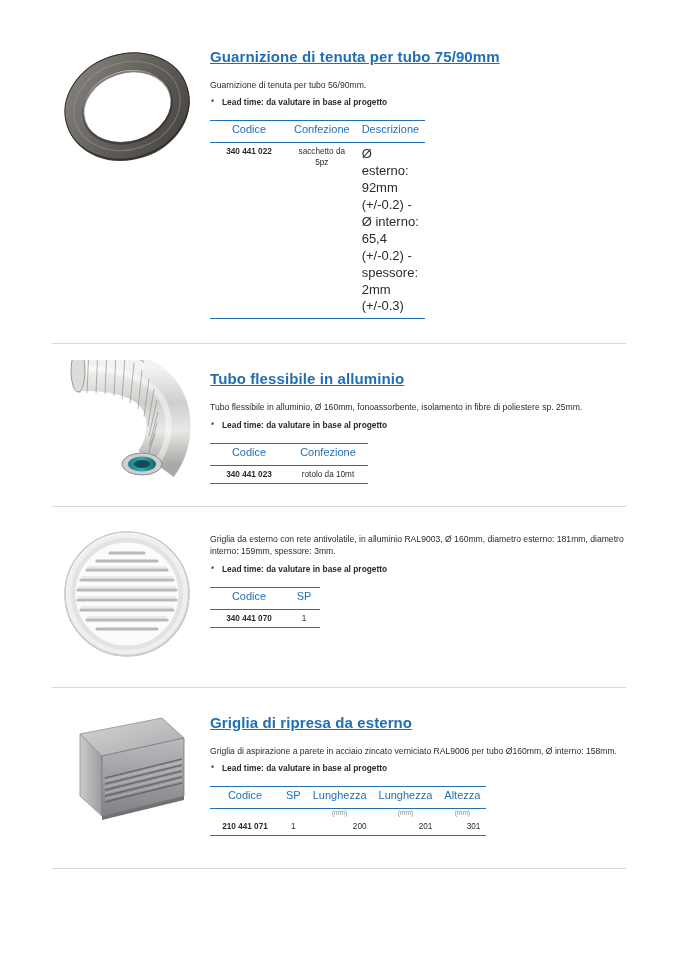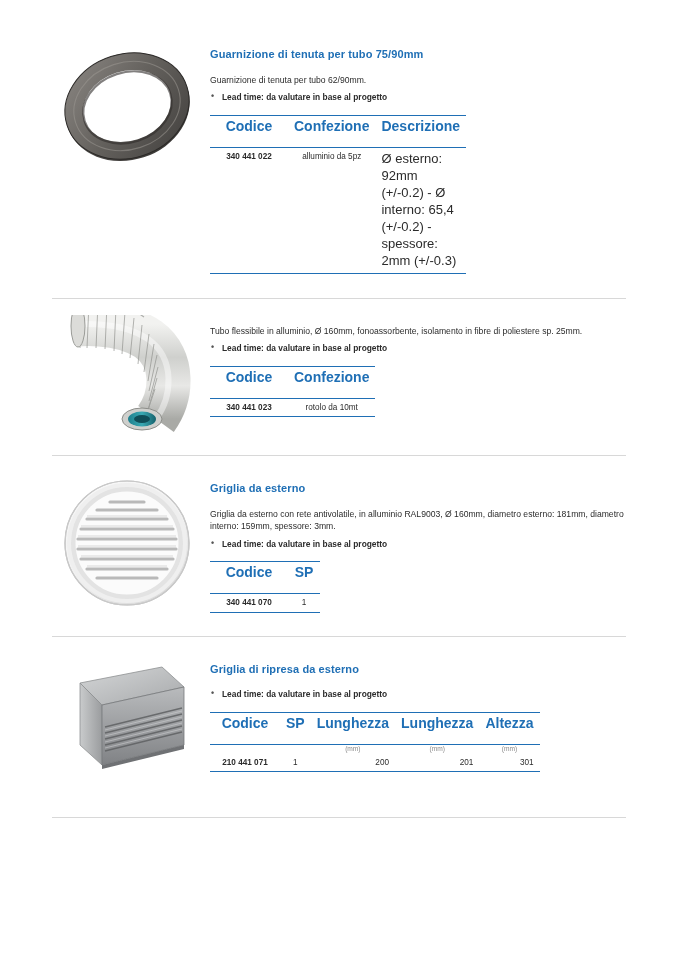--- a/index.html
+++ b/index.html
@@ -35,23 +35,24 @@
     justify-content: center;
   }
   .info {
     flex: 1;
     padding-left: 8px;
     padding-top: 10px;
   }
   .ptitle {
     color: #1f6fb5;
     font-weight: bold;
-    font-size: 11px;
+    font-size: 15px;
     letter-spacing: .1px;
     margin: 0 0 14px 0;
+    text-decoration: underline;
   }
   .pdesc {
     font-size: 8.6px;
     line-height: 1.45;
     margin: 0 0 6px 0;
     color: #2b2b2b;
   }
   .lead {
     font-size: 8.4px;
     font-weight: bold;
@@ -66,23 +67,23 @@
     top: -1px;
     font-size: 9px;
     color: #555;
   }
   table.spec {
     border-collapse: collapse;
     font-size: 8.2px;
   }
   table.spec th {
     color: #1f6fb5;
-    font-weight: bold;
-    font-size: 14px;
-    padding: 2px 6px 13px 6px;
+    font-weight: normal;
+    font-size: 11px;
+    padding: 2px 6px 7px 6px;
     border-bottom: 1.2px solid #1f6fb5;
     border-top: 1.2px solid #1f6fb5;
     text-align: center;
     white-space: nowrap;
   }
   table.spec th.unit {
     border-top: none;
     border-bottom: none;
     color: #8a8a8a;
     font-weight: normal;
@@ -142,34 +143,34 @@
             <ellipse cx="71" cy="68" rx="45" ry="35" fill="#ffffff"></ellipse>
             <ellipse cx="71" cy="69.5" rx="45" ry="35" fill="none" stroke="#2e2c2a" stroke-width="2.2" opacity="0.6"></ellipse>
             <ellipse cx="71" cy="68" rx="54" ry="43.5" fill="none" stroke="#9b9792" stroke-width="1.1" opacity="0.55"></ellipse>
             <ellipse cx="71" cy="68" rx="63" ry="52" fill="none" stroke="#2b2927" stroke-width="1"></ellipse>
           </g>
         </svg>
       </div>
     </div>
     <div class="info">
       <p class="ptitle">Guarnizione di tenuta per tubo 75/90mm</p>
-      <p class="pdesc">Guarnizione di tenuta per tubo 62/90mm.</p>
+      <p class="pdesc">Guarnizione di tenuta per tubo 56/90mm.</p>
       <p class="lead"><span class="bullet">•</span><span>Lead time: da valutare in base al progetto</span></p>
       <table class="spec">
         <thead>
           <tr>
             <th style="width:78px;">Codice</th>
             <th style="width:62px;">Confezione</th>
             <th style="width:62px;text-align:center;">Descrizione</th>
           </tr>
         </thead>
         <tbody>
           <tr>
             <td class="code">340 441 022</td>
-            <td>alluminio da 5pz</td>
+            <td>sacchetto da 5pz</td>
             <td class="desc">Ø esterno: 92mm (+/-0.2) - Ø interno: 65,4 (+/-0.2) - spessore: 2mm (+/-0.3)</td>
           </tr>
         </tbody>
       </table>
     </div>
   </div>
 
   <div class="divider" style="margin-top:24px;"></div>
 
   <div class="product">
@@ -219,20 +220,21 @@
           <g transform="translate(0,0)">
             <ellipse cx="86" cy="104" rx="20" ry="11" fill="#cfd0cd" stroke="#8d8e8a" stroke-width="1"></ellipse>
             <ellipse cx="86" cy="104" rx="14" ry="7.5" fill="url(#teal)"></ellipse>
             <ellipse cx="86" cy="104" rx="8" ry="4" fill="#0f4d57"></ellipse>
           </g>
           <ellipse cx="22" cy="11" rx="7" ry="21" fill="#dcdcd9" stroke="#9a9b97" stroke-width="1"></ellipse>
         </svg>
       </div>
     </div>
     <div class="info">
+      <p class="ptitle">Tubo flessibile in alluminio</p>
       <p class="pdesc" style="max-width:420px;">Tubo flessibile in alluminio, Ø 160mm, fonoassorbente, isolamento in fibre di poliestere sp. 25mm.</p>
       <p class="lead"><span class="bullet">•</span><span>Lead time: da valutare in base al progetto</span></p>
       <table class="spec">
         <thead>
           <tr>
             <th style="width:78px;">Codice</th>
             <th style="width:80px;">Confezione</th>
           </tr>
         </thead>
         <tbody>
@@ -279,21 +281,20 @@
             <path d="M25,84 L117,84"></path>
             <path d="M31,94 L111,94"></path>
           </g>
           <circle cx="71" cy="71" r="54" fill="none" stroke="#e3e3e3" stroke-width="5"></circle>
           <circle cx="71" cy="71" r="58" fill="none" stroke="#efefef" stroke-width="4"></circle>
           <circle cx="71" cy="71" r="62" fill="none" stroke="#c9c9c9" stroke-width="1.2"></circle>
         </svg>
       </div>
     </div>
     <div class="info">
-      <p class="ptitle">Griglia da esterno</p>
       <p class="pdesc" style="max-width:424px;">Griglia da esterno con rete antivolatile, in alluminio RAL9003, Ø 160mm, diametro esterno: 181mm, diametro interno: 159mm, spessore: 3mm.</p>
       <p class="lead"><span class="bullet">•</span><span>Lead time: da valutare in base al progetto</span></p>
       <table class="spec">
         <thead>
           <tr>
             <th style="width:78px;">Codice</th>
             <th style="width:32px;">SP</th>
           </tr>
         </thead>
         <tbody>
@@ -346,20 +347,21 @@
             <line x1="49" y1="83" x2="126" y2="64"></line>
             <line x1="49" y1="77" x2="126" y2="58"></line>
           </g>
 
           <polygon points="46,112 128,92 128,96 46,116" fill="#6f7174"></polygon>
         </svg>
       </div>
     </div>
     <div class="info">
       <p class="ptitle">Griglia di ripresa da esterno</p>
+      <p class="pdesc" style="max-width:424px;">Griglia di aspirazione a parete in acciaio zincato verniciato RAL9006 per tubo Ø160mm, Ø interno: 158mm.</p>
       <p class="lead"><span class="bullet">•</span><span>Lead time: da valutare in base al progetto</span></p>
       <table class="spec">
         <thead>
           <tr>
             <th style="width:70px;">Codice</th>
             <th style="width:24px;">SP</th>
             <th style="width:56px;margin-top:17px;">Lunghezza</th>
             <th style="width:56px;">Lunghezza</th>
             <th style="width:44px;">Altezza</th>
           </tr>

